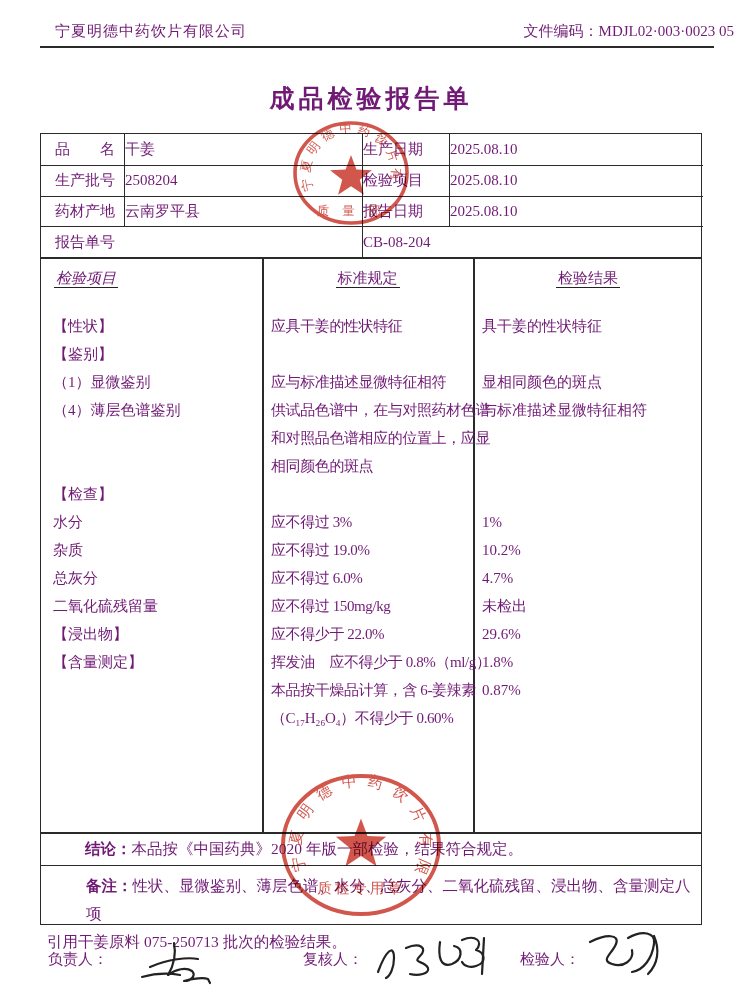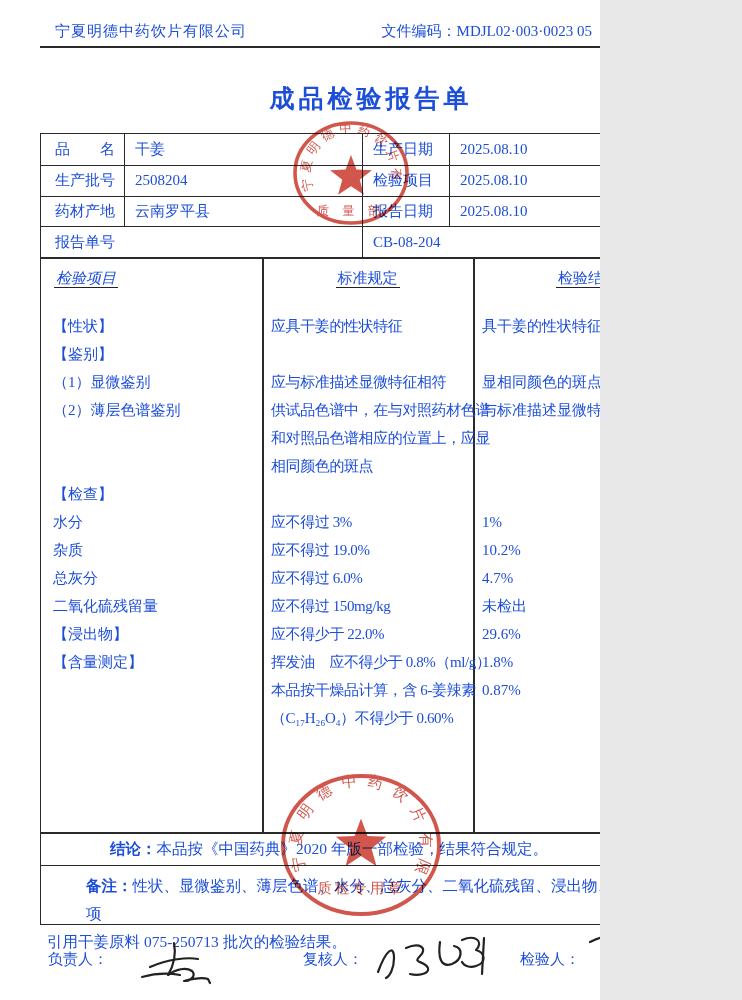--- a/index.html
+++ b/index.html
@@ -1,53 +1,53 @@
 <!DOCTYPE html>
 <html><head>
 <meta charset="utf-8">
 <style>
   html,body{margin:0;padding:0;background:#e8e8e8;}
   .page{
-    position:relative;width:600px;height:1000px;background:#ffffff;
-    font-family:"Liberation Serif","DejaVu Serif",serif;color:#1d4ed8;overflow:hidden;
+    position:relative;width:742px;height:1000px;background:#ffffff;
+    font-family:"Liberation Serif","DejaVu Serif",serif;color:#701a75;overflow:hidden;
   }
   .abs{position:absolute;}
   
   .company{left:55px;top:22px;font-size:15px;letter-spacing:1px;}
   .filecode{right:8px;top:22px;font-size:15px;margin-left:42px;}
   .header-rule{left:40px;top:46px;width:674px;height:2px;background:#2a2a2a;}
   
   .title{left:0;top:82px;width:742px;text-align:center;font-size:25px;font-weight:bold;letter-spacing:4px;}
   
   .info-table{left:40px;top:133px;width:662px;height:125px;border:1.5px solid #2a2a2a;box-sizing:border-box;
     display:grid;grid-template-rows:repeat(4,1fr);}
   .info-row{display:grid;grid-template-columns:83px 238px 87px 254px;border-top:1.5px solid #2a2a2a;}
   .info-row:first-child{border-top:none;}
   .info-row.span-row{grid-template-columns:321px 341px;}
-  .info-cell{display:flex;align-items:center;font-size:15px;box-sizing:border-box;padding-left:10px;border-left:1.5px solid #2a2a2a;}
+  .info-cell{display:flex;align-items:center;font-size:15px;box-sizing:border-box;border-left:1.5px solid #2a2a2a;}
   .info-cell:first-child{border-left:none;padding-left:14px;}
   
   .main-table{left:40px;top:258px;width:662px;height:575px;border:1.5px solid #2a2a2a;box-sizing:border-box;}
   .vline{position:absolute;top:0;bottom:0;width:1.5px;background:#2a2a2a;}
   .vline.v1{left:221px;}
   .vline.v2{left:432px;}
   .thead{position:absolute;top:10px;font-size:15px;}
   .thead span{border-bottom:1.1px solid #222;padding:0 2px 1px 2px;}
   .thead.h1{left:13px;width:200px;text-align:left;font-style:italic;}
   .thead.h2{left:221px;width:211px;text-align:center;}
   .thead.h3{left:432px;width:230px;text-align:center;}
   .col-lines{position:absolute;top:53px;font-size:15px;}
   .col-lines.c1{left:0;width:221px;}
   .col-lines.c2{left:221px;width:211px;letter-spacing:-0.4px;}
   .col-lines.c3{left:432px;width:230px;}
   .tline{height:28px;line-height:28px;padding-left:12px;white-space:nowrap;}
   .c2 .tline,.c3 .tline{padding-left:9px;}
   
   .conclusion-box{left:40px;top:833px;width:662px;height:33px;border:1.5px solid #2a2a2a;box-sizing:border-box;
-    display:flex;align-items:center;padding-left:69px;font-size:15.5px;}
+    display:flex;align-items:center;padding-left:44px;font-size:15.5px;}
   .remark-box{left:40px;top:864.5px;width:662px;height:60.5px;border:1.5px solid #2a2a2a;box-sizing:border-box;
     font-size:15.5px;padding:6px 6px 0 6px;line-height:28px;}
   .remark-indent{padding-left:39px;}
   .lbl-bold{font-weight:bold;}
   
   .sig-label{top:950px;font-size:15px;}
   .sig-label.s1{left:48px;} .sig-label.s2{left:303px;} .sig-label.s3{left:520px;}
   .sig-svg{pointer-events:none;}
   .sig-svg path{fill:none;stroke:#222;stroke-width:2.2;stroke-linecap:round;stroke-linejoin:round;}
   
@@ -93,21 +93,21 @@
   <div class="abs main-table">
     <div class="vline v1"></div>
     <div class="vline v2"></div>
     <div class="thead h1"><span>检验项目</span></div>
     <div class="thead h2"><span>标准规定</span></div>
     <div class="thead h3"><span>检验结果</span></div>
     <div class="col-lines c1">
         <div class="tline">【性状】</div>
         <div class="tline">【鉴别】</div>
         <div class="tline">（1）显微鉴别</div>
-        <div class="tline">（2）薄层色谱鉴别</div>
+        <div class="tline">（4）薄层色谱鉴别</div>
         <div class="tline"></div>
         <div class="tline"></div>
         <div class="tline">【检查】</div>
         <div class="tline">水分</div>
         <div class="tline">杂质</div>
         <div class="tline">总灰分</div>
         <div class="tline">二氧化硫残留量</div>
         <div class="tline">【浸出物】</div>
         <div class="tline">【含量测定】</div>
       </div>

